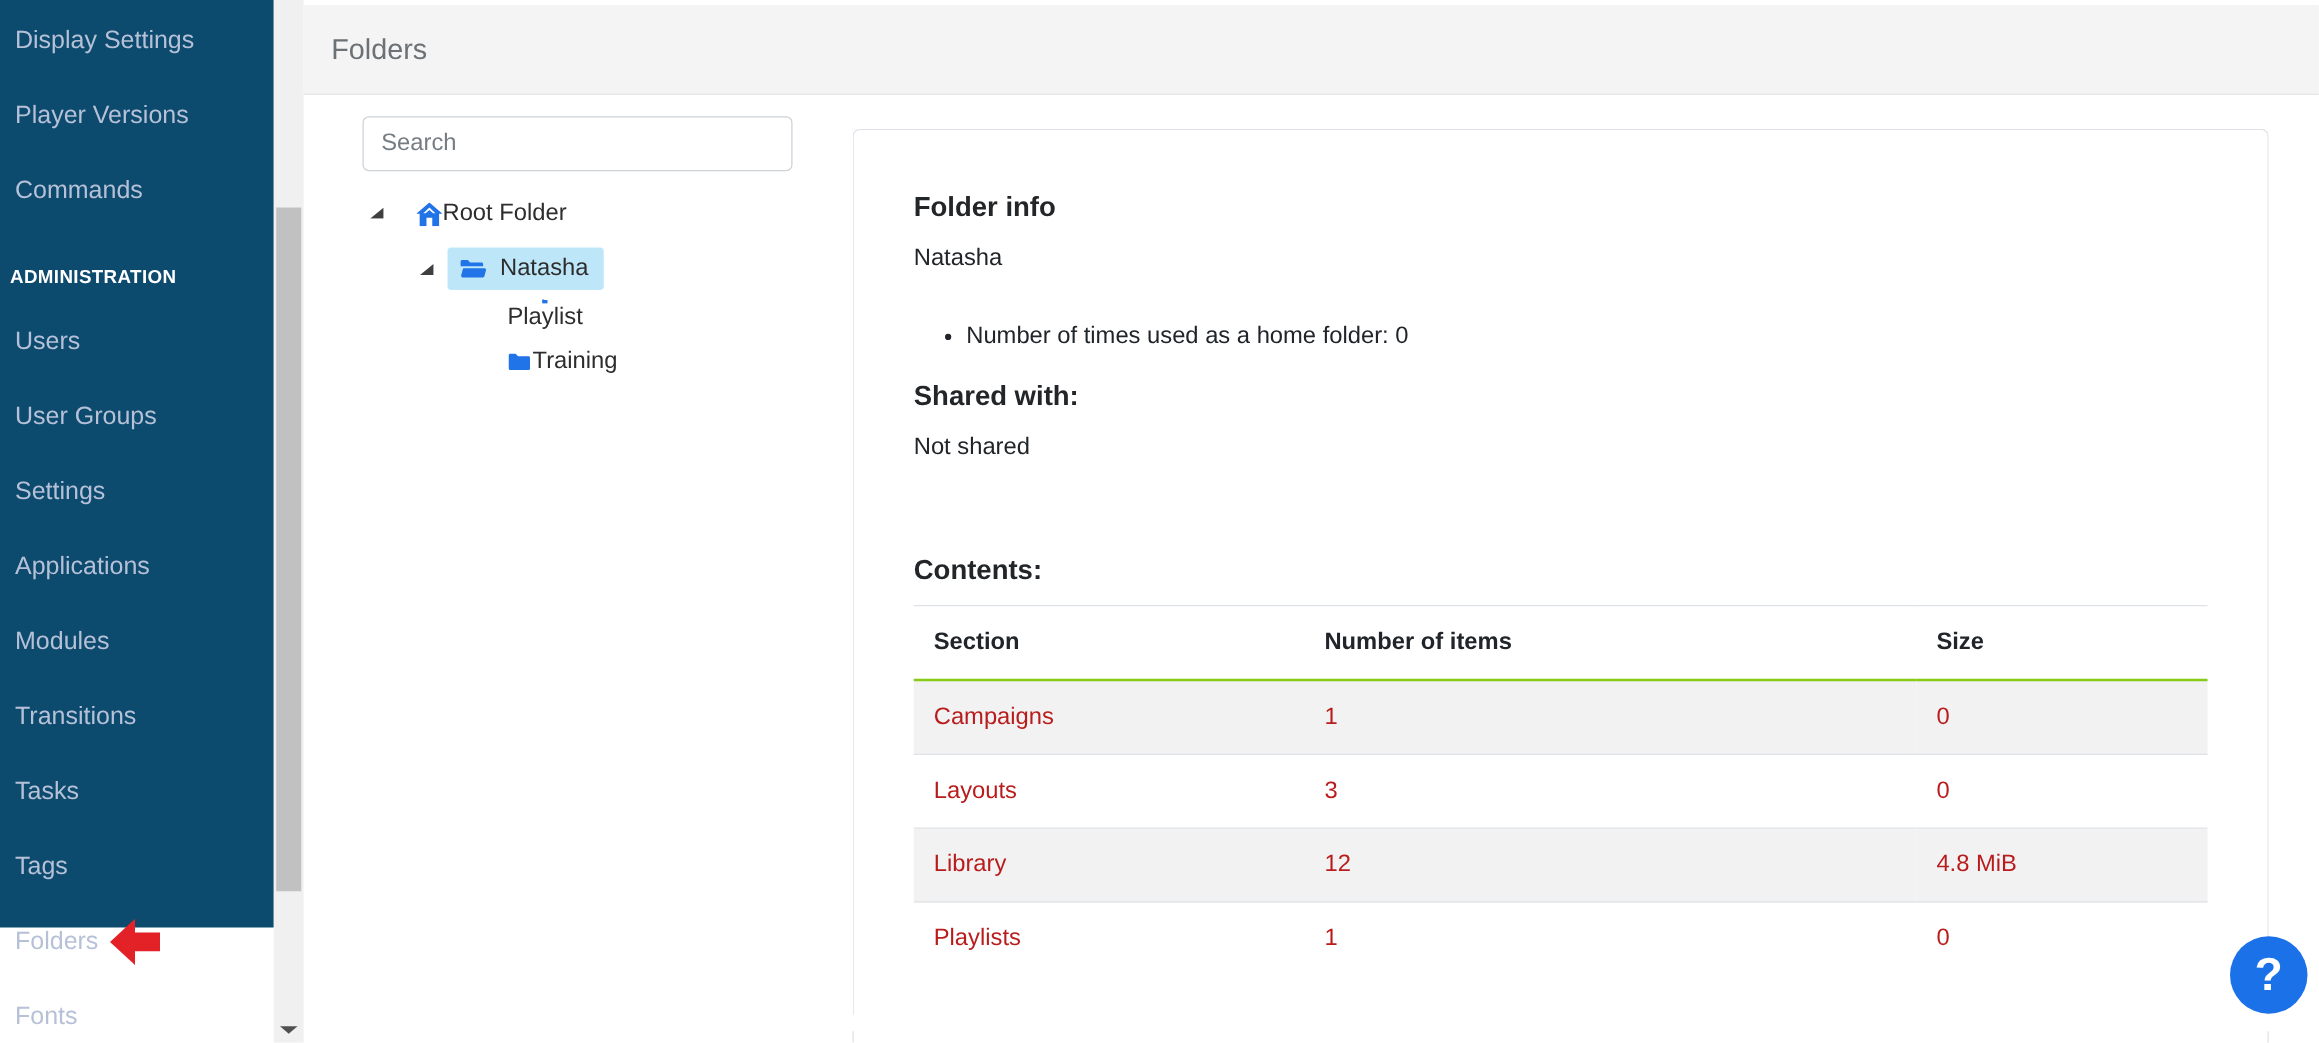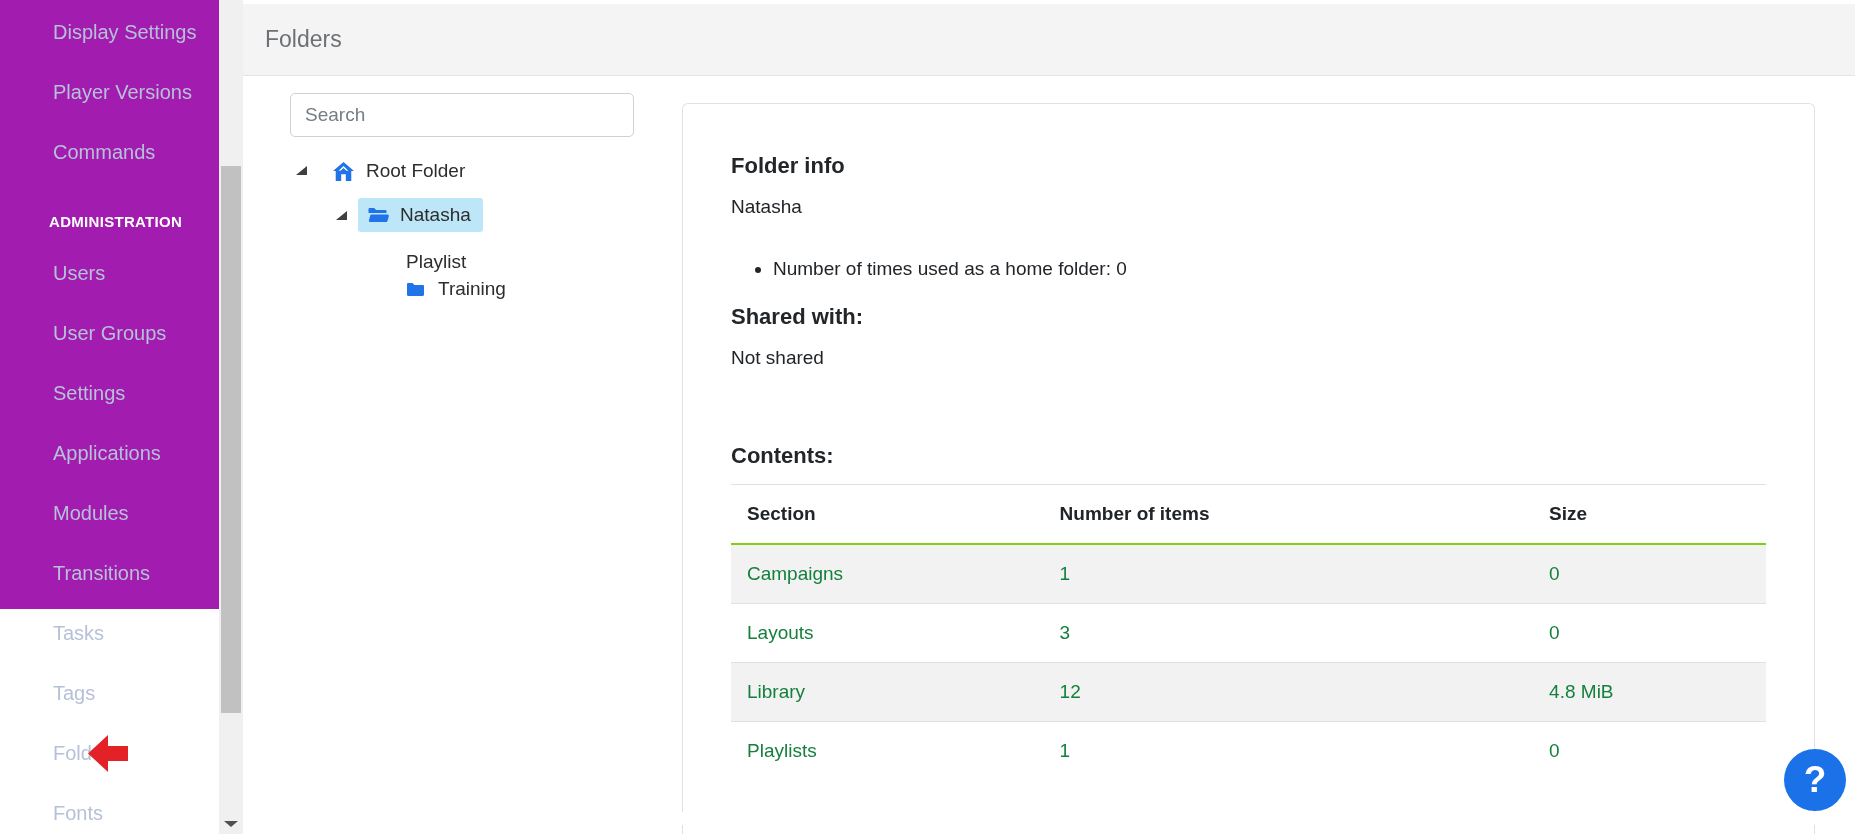--- a/index.html
+++ b/index.html
@@ -1,22 +1,22 @@
 <!DOCTYPE html>
 <html><head>
 <meta charset="utf-8">
 <style>
   * { margin:0; padding:0; box-sizing:border-box; }
   html,body { width:1855px; height:834px; overflow:hidden; background:#fff;
               font-family:"Liberation Sans", sans-serif; }
   .abs { position:absolute; }
 
   
-  .sidebar { position:absolute; left:0; top:0; width:219px; height:609px;
-             background:#a21caf; padding-top:2px;padding-left:41px; }
+  .sidebar { position:absolute; left:0; top:0; width:219px; height:742px;
+             background:#0c4a6e; padding-top:2px; }
   .nav-item { height:60px; display:flex; align-items:center; padding-left:12px;
               font-size:20px; color:#b6c1d8; cursor:pointer; position:relative; }
   .nav-section { height:40px; margin-top:19px; margin-bottom:2px; display:flex; align-items:center;
                  padding-left:8px; font-size:15px; font-weight:700; color:#ffffff;
                  letter-spacing:.3px; }
   .red-arrow { position:absolute; left:88px; top:735px; width:40px; height:37px; }
 
   
   .sb-scroll { position:absolute; left:219px; top:0; width:24px; height:834px; background:#f0f0f0; }
   .sb-thumb  { position:absolute; left:2px; top:166px; width:20px; height:547px; background:#c1c1c1; }
@@ -31,39 +31,39 @@
   .band-title { margin-left:22px; font-size:23px; color:#6c7176; }
 
   
   .search-input { position:absolute; left:290px; top:93px; width:344px; height:44px;
                   border:1px solid #ccd2d8; border-radius:5px; padding:0 14px; font-size:19px;
                   color:#333; outline:none; font-family:"Liberation Sans", sans-serif; }
   .search-input::placeholder { color:#757d84; }
   .expander { width:11px; height:9px; background:#3f3f3f; cursor:pointer;
               clip-path:polygon(100% 0, 100% 100%, 0 100%); }
   .tree-label { font-size:19px; color:#2d2d2d; white-space:nowrap; }
-  .tree-row { display:flex; align-items:center; gap:12px; cursor:pointer; }
+  .tree-row { display:flex; align-items:center; cursor:pointer; }
   .sel-node { position:absolute; left:358px; top:198px; height:34px; background:#bde7f8;
               border-radius:3px; display:flex; align-items:center; gap:11px;
               padding:0 12px 0 10px; cursor:pointer; }
 
   
   .card { position:absolute; left:682px; top:103px; width:1133px; height:709px;
           background:#fff; border:1px solid #dee2e6; border-bottom:none;
           border-radius:6px 6px 0 0; padding:48px; }
   .card h2 { font-size:22px; line-height:27px; font-weight:700; color:#232629; }
   .card p  { font-size:19px; line-height:24px; color:#212529; margin-top:16px; }
   .card ul { margin-top:38px; padding-left:42px; }
   .card li { font-size:19px; line-height:24px; color:#212529; }
   .h-shared   { margin-top:22px; }
   .h-contents { margin-top:72px; }
   .ctable { width:100%; margin-top:15px; border-collapse:collapse; border-top:1px solid #dee2e6; }
   .ctable th { text-align:left; font-size:19px; font-weight:700; color:#212529;
                padding:18px 16px; border-bottom:2px solid #84cc16; }
-  .ctable td { font-size:19px; color:#15803d; padding:18px 16px; border-top:1px solid #dee2e6; }
+  .ctable td { font-size:19px; color:#b91c1c; padding:18px 16px; border-top:1px solid #dee2e6; }
   .ctable tbody tr:nth-child(odd) { background:#f2f2f2; }
   .stub { position:absolute; top:825px; width:1px; height:9px; background:#dee2e6; }
 
   
   .help-btn { position:absolute; left:1784px; top:749px; width:62px; height:62px;
               border-radius:50%; background:#1b72e8; color:#fff; font-size:37px; font-weight:700;
               display:flex; align-items:center; justify-content:center; cursor:pointer; z-index:5;
               border:none; font-family:"Liberation Sans", sans-serif; }
 </style>
 </head>

